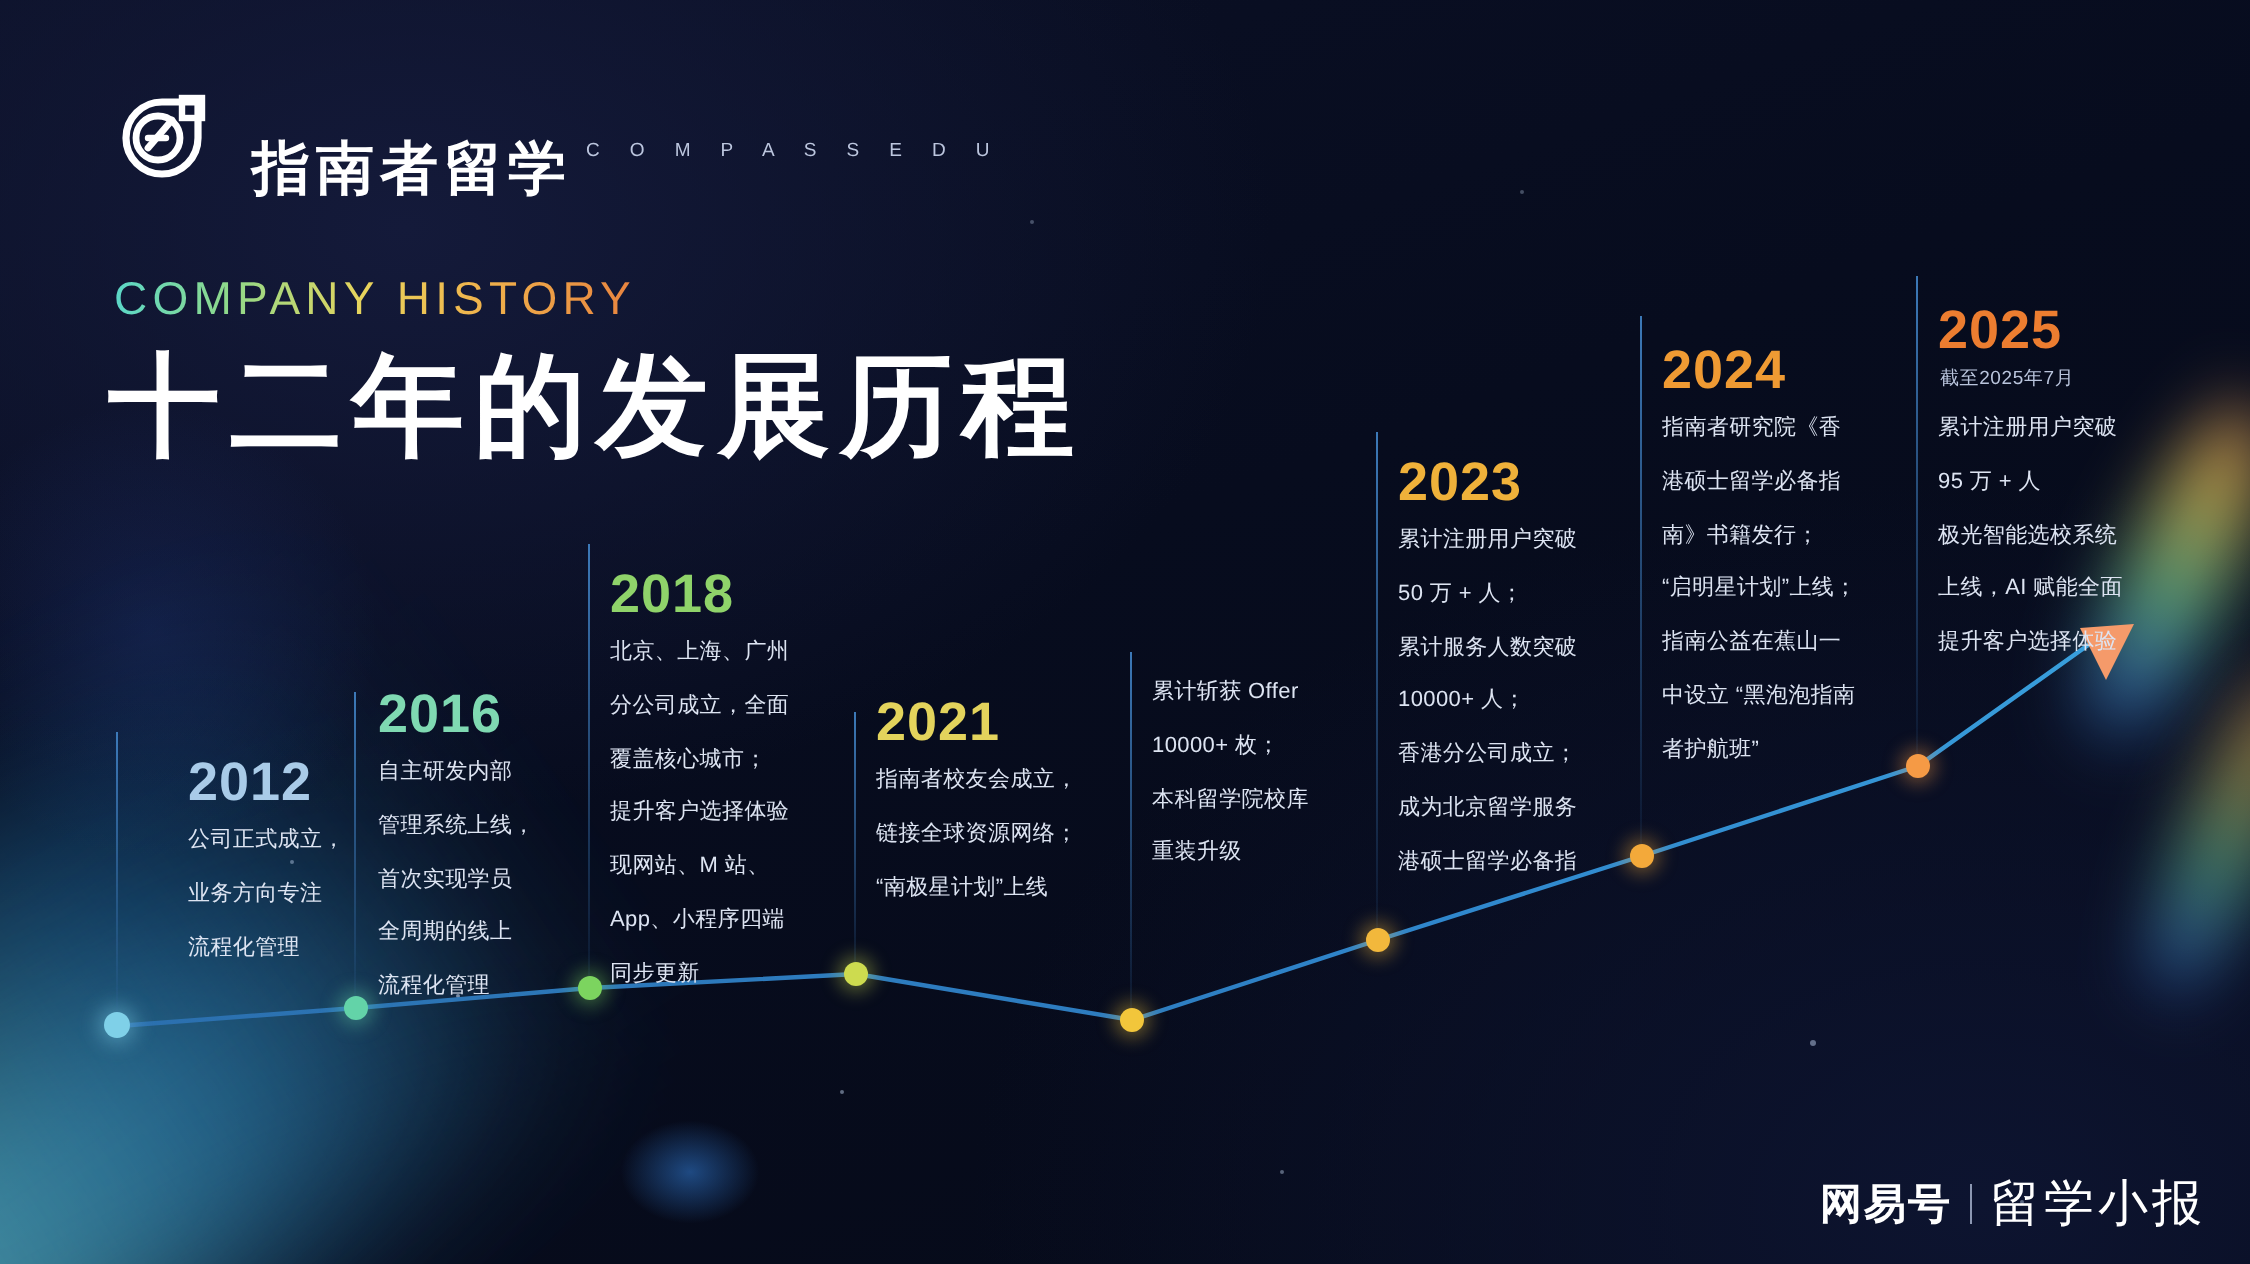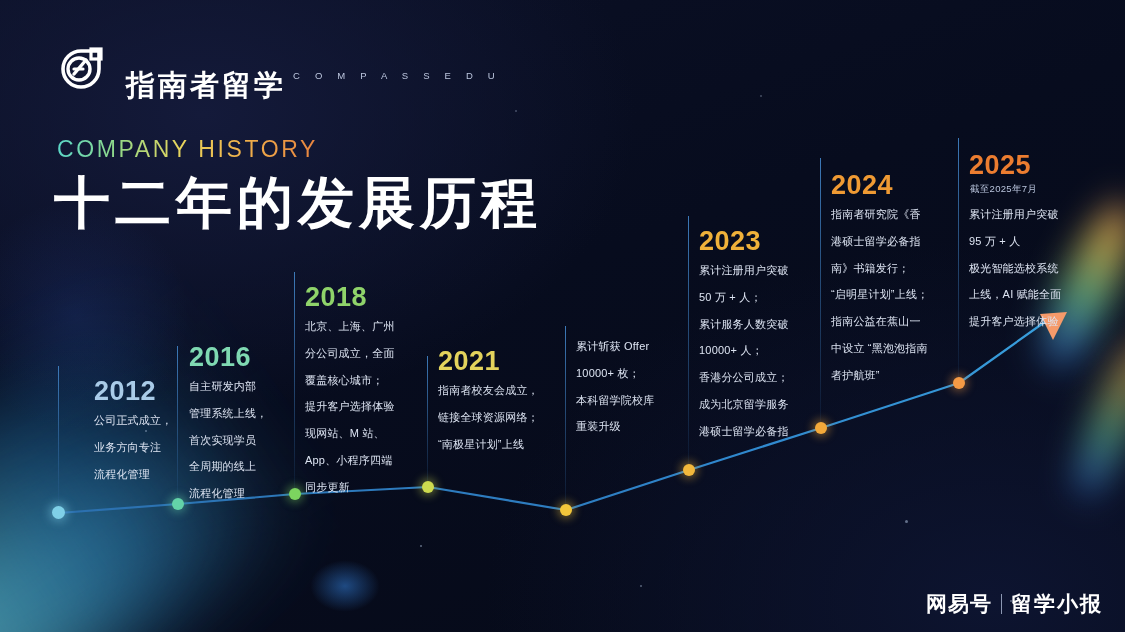--- a/index.html
+++ b/index.html
@@ -83,21 +83,21 @@
   .m-body p{margin:0 0 9px 0;font-size:11px;line-height:1.62;color:#dde4f2;letter-spacing:.2px;}
   .m-body p:last-child{margin-bottom:0;}
   .divider{position:absolute;width:1px;}
   svg#line-layer{position:absolute;left:0;top:0;width:1125px;height:632px;overflow:visible;}
   .node{position:absolute;border-radius:50%;}
 
   
   #watermark{position:absolute;right:22px;bottom:14px;display:flex;align-items:center;gap:9px;}
   #wm-brand{font-size:21px;font-weight:700;color:#ffffff;letter-spacing:1px;}
   #wm-sep{width:1px;height:20px;background:#8c97b2;}
-  #wm-name{font-size:21px;font-weight:700;color:#ffffff;letter-spacing:2px;}
+  #wm-name{font-size:25px;font-weight:400;color:#ffffff;letter-spacing:2px;}
 </style>
 </head>
 <body>
 
 <div id="stage">
 
   <div class="aurora-bl"></div>
   <div class="aurora-bl2"></div>
   <div class="aurora-r1"></div>
   <div class="aurora-r2"></div>

